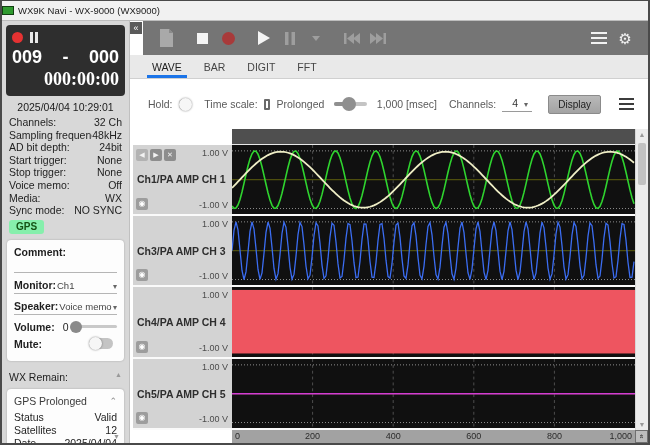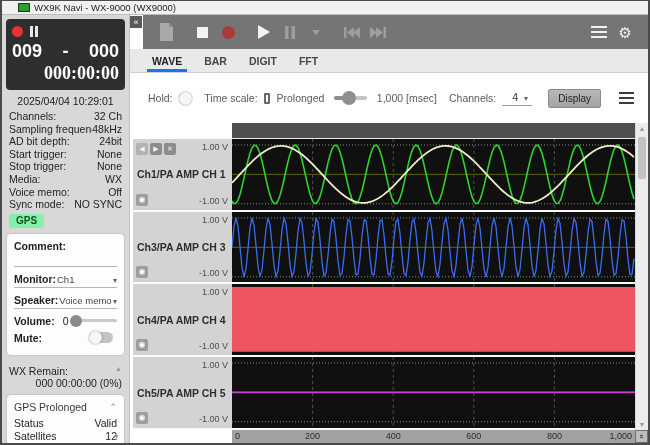--- a/index.html
+++ b/index.html
@@ -1,20 +1,20 @@
 <!DOCTYPE html>
 <html><head>
 <meta charset="utf-8">
 <style>
   * { box-sizing: border-box; margin: 0; padding: 0; }
   html,body { width:650px; height:445px; overflow:hidden; }
   body { font-family:"Liberation Sans", sans-serif; font-size:10.5px; color:#1e1e1e; background:#fff; }
   .window { width:650px; height:445px; border:2px solid #4a4a4a; border-top-width:1px; display:flex; flex-direction:column; background:#fff; }
   
-  .titlebar { height:14px; background:#f1f1f1; border-bottom:1px solid #bdbdbd; display:flex; align-items:center; gap:4px; padding:0 16px; flex:0 0 auto; }
+  .titlebar { height:20px; background:#f1f1f1; border-bottom:1px solid #bdbdbd; display:flex; align-items:center; gap:4px; padding:0 0; flex:0 0 auto; }
   .app-icon { width:12px; height:9px; background:repeating-linear-gradient(180deg,#2f9a2f 0 2px,#11511 2px 3px); background-color:#2f9a2f; border:1px solid #123f12; }
   .title-text { font-size:9.5px; color:#1c1c1c; white-space:nowrap; }
   
   .app-body { flex:1; display:flex; min-height:0; }
   
   .sidebar { width:128px; flex:0 0 128px; background:#d8d8d8; overflow:hidden; position:relative; border-right:1px solid #c0c0c0; }
   .rec-panel { margin:4px 4px 0 4px; background:#2e2e2e; border-radius:4px; padding:5px 6px 6px 6px; color:#fff; }
   .rec-icons { display:flex; align-items:center; gap:7px; height:15px; }
   .rec-dot { width:11px; height:11px; border-radius:50%; background:#e53232; }
   .pause-glyph { display:flex; gap:2px; }
@@ -56,21 +56,21 @@
   .collapse-btn { position:absolute; left:0; top:1px; width:12px; height:12px; background:#5a5a5a; color:#fff; border:none; font-size:9px; line-height:11px; text-align:center; cursor:pointer; padding:0; z-index:5; }
   .toolbar { height:34px; background:#757575; margin-left:13px; display:flex; align-items:center; gap:0; padding:0 10px; flex:0 0 auto; }
   .tbtn { width:26px; height:26px; border:none; background:transparent; display:flex; align-items:center; justify-content:center; cursor:pointer; padding:0; }
   .tbtn svg { display:block; }
   .toolbar .spacer { flex:1; }
   .menu-bars { display:flex; flex-direction:column; gap:3px; }
   .menu-bars span { display:block; width:16px; height:2px; background:#f2f2f2; }
   .gear-glyph { color:#f2f2f2; font-size:15px; line-height:1; }
   
   .tabs { height:24px; background:#e9e9e9; display:flex; align-items:stretch; padding-left:11px; border-bottom:1px solid #d0d0d0; flex:0 0 auto; }
-  .tab { display:flex; align-items:center; padding:0 11px; font-size:10.5px; font-weight:bold; color:#454545; border:none; background:transparent; cursor:pointer; position:relative; }
+  .tab { display:flex; align-items:center; padding:0 11px; font-size:10.5px; font-weight:normal; color:#454545; border:none; background:transparent; cursor:pointer; position:relative; }
   .tab.active { color:#222; }
   .tab.active::after { content:""; position:absolute; left:6px; right:6px; bottom:0; height:3px; background:#1b74e8; }
   
   .controls { height:50px; display:flex; align-items:center; padding:0 14px 0 18px; gap:6px; flex:0 0 auto; background:#fff; color:#5a5a5a; }
   .ctl-label { white-space:nowrap; }
   .checkbox { width:11px; height:11px; border:2px solid #6a6a6a; border-radius:1px; background:#fff; }
   .h-slider { position:relative; width:80px; height:4px; border-radius:2px; background:#c4c4c4; margin:0 4px; }
   .h-slider .fill { position:absolute; left:0; top:0; bottom:0; width:45%; background:#8f8f8f; border-radius:2px; }
   .h-slider .thumb { position:absolute; left:45%; top:50%; transform:translate(-50%,-50%); width:14px; height:14px; border-radius:50%; background:#8f8f8f; }
   .ch-select { display:flex; align-items:baseline; gap:6px; border-bottom:1px solid #9a9a9a; padding:0 4px 2px 10px; }
@@ -153,26 +153,26 @@
           </div>
         <div class="info-row">
             <span class="lab">Start trigger:</span>
             <span class="val">None</span>
           </div>
         <div class="info-row">
             <span class="lab">Stop trigger:</span>
             <span class="val">None</span>
           </div>
         <div class="info-row">
+            <span class="lab">Voice memo:</span>
+            <span class="val">Off</span>
+          </div>
+        <div class="info-row">
             <span class="lab">Media:</span>
             <span class="val">WX</span>
-          </div>
-        <div class="info-row">
-            <span class="lab">Voice memo:</span>
-            <span class="val">Off</span>
           </div>
         <div class="info-row">
             <span class="lab">Sync mode:</span>
             <span class="val">NO SYNC</span>
           </div>
       </div>
 
       <span class="gps-badge">GPS</span>
 
       <div class="card">
@@ -201,21 +201,20 @@
               <span class="knob"></span>
             </span>
         </div>
       </div>
 
       <div class="wx-remain">
         <div class="l1">
           <span>WX Remain:</span>
           <span class="scroll-arrow">▲</span>
         </div>
-        <div class="l2">000 00:00:00 (0%)</div>
       </div>
 
       <div class="card gps-card">
         <div class="gps-head">
           <span class="t">GPS Prolonged</span>
           <span class="chev">⌃</span>
         </div>
         <div class="gps-row">
             <span>Status</span>
             <span>Valid</span>

